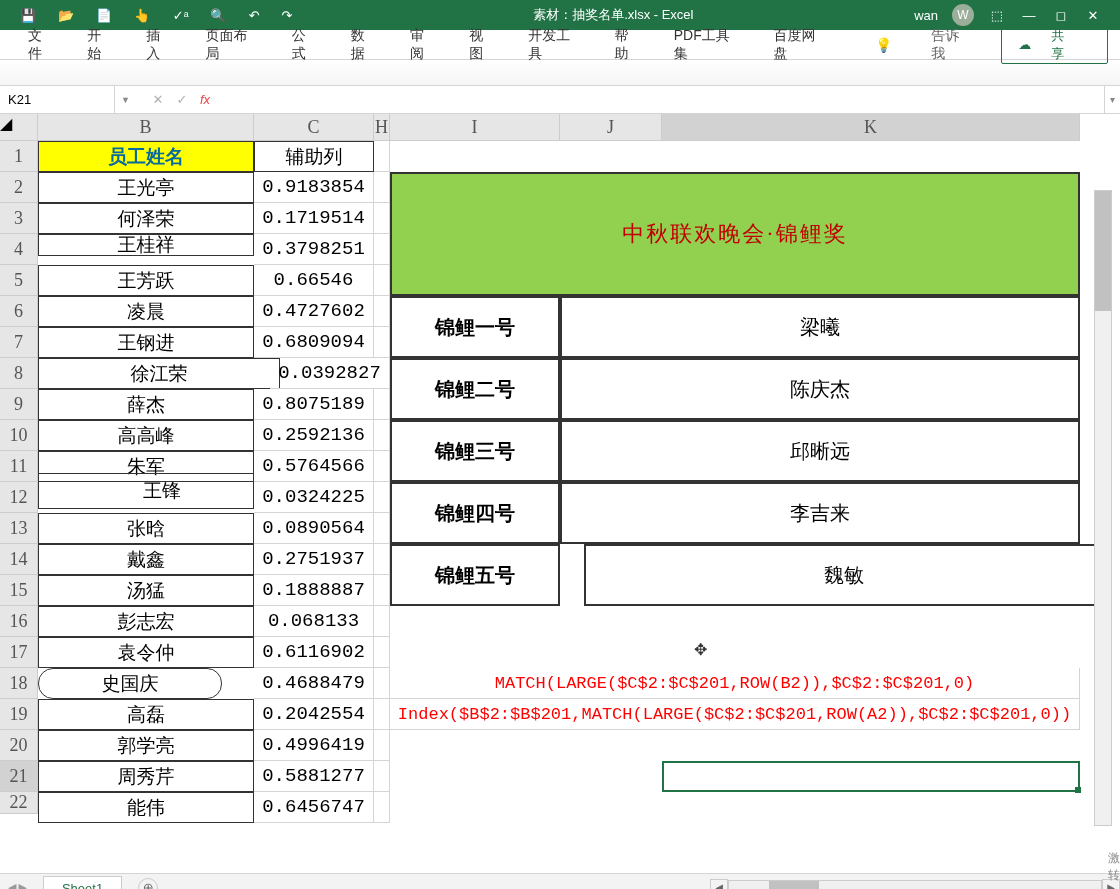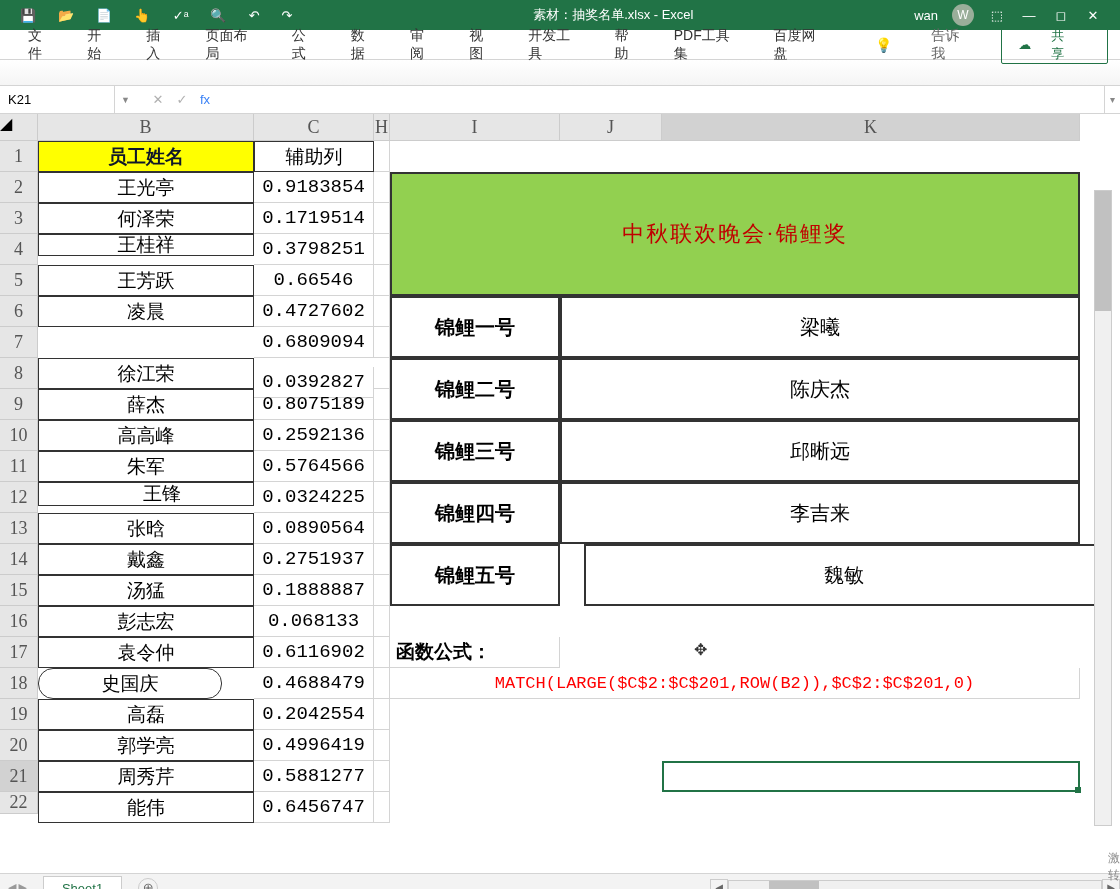--- a/index.html
+++ b/index.html
@@ -15,37 +15,37 @@
 
 .menubar { background: #fff; height: 30px; display: flex; align-items: center; border-bottom: 1px solid #d4d4d4; padding: 0 12px; font-size: 14px; color: #333; }
 .menubar span { padding: 0 16px; cursor: pointer; }
 .share-btn { margin-left: auto; color: #217346; font-size: 13px; border: 1px solid #217346; padding: 2px 8px; border-radius: 2px; display: flex; align-items: center; gap: 4px; }
 .tellme { display: flex; align-items: center; gap: 6px; color: #666; }
 
 .formula-bar { height: 28px; display: flex; align-items: center; border-bottom: 1px solid #d4d4d4; background: #fff; font-size: 13px; }
 .name-box { width: 115px; border-right: 1px solid #d4d4d4; padding: 0 8px; height: 100%; display: flex; align-items: center; background: #fff; }
 .name-dd { font-size: 9px; color: #888; padding: 0 6px; }
 .fb-btn { width: 24px; text-align: center; color: #b0b0b0; cursor: pointer; }
-.fx-label { color: #3b82f6; padding: 0 6px; }
+.fx-label { font-style: italic; color: #ef4444; padding: 0 6px; }
 .formula-input { flex: 1; padding: 0 6px; }
 .fb-expand { width: 16px; color: #888; cursor: pointer; font-size: 10px; text-align: center; border-left: 1px solid #d4d4d4; height: 100%; display: flex; align-items: center; justify-content: center; }
 
 .grid-area { display: flex; height: 732px; position: relative; }
 .corner { width: 38px; height: 27px; background: #e6e6e6; border-right: 1px solid #ccc; border-bottom: 1px solid #ccc; }
 .col-headers { display: flex; height: 27px; }
 .ch { background: #e6e6e6; border-right: 1px solid #ccc; border-bottom: 1px solid #ccc; display: flex; align-items: center; justify-content: center; font-size: 18px; color: #555; font-family: "Times New Roman", serif; }
 .ch.active { background: #d2d2d2; }
 
 .row-headers { width: 38px; }
 .rh { height: 31px; background: #e6e6e6; border-right: 1px solid #ccc; border-bottom: 1px solid #ccc; display: flex; align-items: center; justify-content: center; font-size: 18px; color: #555; font-family: "Times New Roman", serif; }
 .rh.active { background: #d2d2d2; }
 
 .cells { position: relative; }
 .cell { position: absolute; border-right: 1px solid #d4d4d4; border-bottom: 1px solid #d4d4d4; display: flex; align-items: center; justify-content: center; font-size: 19px; }
-.hdr-yellow { background: #ffff00; color: #0f172a; font-weight: bold; font-family: "SimSun", serif; }
+.hdr-yellow { background: #ffff00; color: #0369a1; font-weight: bold; font-family: "SimSun", serif; }
 .c-col { font-family: "Courier New", monospace; font-size: 19px; }
 .bord { border: 1px solid #333; }
 .bord-thick { border: 2px solid #333; }
 .green-title { background: #92d050; color: #c00000; font-family: "SimSun", serif; font-size: 22px; letter-spacing: 2px; }
 .prize-label { font-family: "SimSun", serif; font-weight: bold; font-size: 20px; }
 .prize-winner { font-family: "SimSun", serif; font-size: 20px; }
 .func-label { font-family: "SimSun", serif; font-weight: bold; font-size: 19px; justify-content: flex-start; padding-left: 6px; }
 .formula-text { color: #ff0000; font-family: "Courier New", monospace; font-size: 17px; justify-content: center; }
 .name-cell { font-family: "SimSun", serif; }
 
@@ -169,30 +169,31 @@
       <div class="cell name-cell bord" style="left: 0px; top: 31px; width: 216px; height: 31px;">王光亭</div>
       <div class="cell c-col" style="left: 216px; top: 31px; width: 120px; height: 31px;">0.9183854</div>
       <div class="cell name-cell bord" style="left: 0px; top: 62px; width: 216px; height: 31px;">何泽荣</div>
       <div class="cell c-col" style="left: 216px; top: 62px; width: 120px; height: 31px;">0.1719514</div>
       <div class="cell name-cell bord" style="left: 0px; top: 93px; width: 216px; height: 22px;">王桂祥</div>
       <div class="cell c-col" style="left: 216px; top: 93px; width: 120px; height: 31px;">0.3798251</div>
       <div class="cell name-cell bord" style="left: 0px; top: 124px; width: 216px; height: 31px;">王芳跃</div>
       <div class="cell c-col" style="left: 216px; top: 124px; width: 120px; height: 31px;">0.66546</div>
       <div class="cell name-cell bord" style="left: 0px; top: 155px; width: 216px; height: 31px;">凌晨</div>
       <div class="cell c-col" style="left: 216px; top: 155px; width: 120px; height: 31px;">0.4727602</div>
+      <div class="cell name-cell bord" style="left: 0px; top: 186px; width: 216px; height: 31px;">王钢进</div>
       <div class="cell c-col" style="left: 216px; top: 186px; width: 120px; height: 31px;">0.6809094</div>
-      <div class="cell name-cell bord" style="left: 0px; top: 217px; width: 216px; height: 31px;">徐江荣</div>
-      <div class="cell c-col" style="left: 216px; top: 217px; width: 120px; height: 31px; margin-top: 9px;">0.0392827</div>
+      <div class="cell name-cell bord" style="left: 0px; top: 217px; width: 242px; height: 31px;">徐江荣</div>
+      <div class="cell c-col" style="left: 232px; top: 217px; width: 120px; height: 31px;">0.0392827</div>
       <div class="cell name-cell bord" style="left: 0px; top: 248px; width: 216px; height: 31px;">薛杰</div>
       <div class="cell c-col" style="left: 216px; top: 248px; width: 120px; height: 31px;">0.8075189</div>
       <div class="cell name-cell bord" style="left: 0px; top: 279px; width: 216px; height: 31px;">高高峰</div>
       <div class="cell c-col" style="left: 216px; top: 279px; width: 120px; height: 31px;">0.2592136</div>
       <div class="cell name-cell bord" style="left: 0px; top: 310px; width: 216px; height: 31px;">朱军</div>
       <div class="cell c-col" style="left: 216px; top: 310px; width: 120px; height: 31px;">0.5764566</div>
-      <div class="cell name-cell bord" style="left: 0px; top: 341px; width: 216px; height: 24px; padding-left: 32px;">王锋</div>
+      <div class="cell name-cell bord" style="left: 0px; top: 332px; width: 216px; height: 36px; padding-left: 32px;">王锋</div>
       <div class="cell c-col" style="left: 216px; top: 341px; width: 120px; height: 31px;">0.0324225</div>
       <div class="cell name-cell bord" style="left: 0px; top: 372px; width: 216px; height: 31px;">张晗</div>
       <div class="cell c-col" style="left: 216px; top: 372px; width: 120px; height: 31px;">0.0890564</div>
       <div class="cell name-cell bord" style="left: 0px; top: 403px; width: 216px; height: 31px;">戴鑫</div>
       <div class="cell c-col" style="left: 216px; top: 403px; width: 120px; height: 31px;">0.2751937</div>
       <div class="cell name-cell bord" style="left: 0px; top: 434px; width: 216px; height: 31px;">汤猛</div>
       <div class="cell c-col" style="left: 216px; top: 434px; width: 120px; height: 31px;">0.1888887</div>
       <div class="cell name-cell bord" style="left: 0px; top: 465px; width: 216px; height: 31px;">彭志宏</div>
       <div class="cell c-col" style="left: 216px; top: 465px; width: 120px; height: 31px;">0.068133</div>
       <div class="cell name-cell bord" style="left: 0px; top: 496px; width: 216px; height: 31px;">袁令仲</div>
@@ -233,22 +234,22 @@
       <div class="cell prize-label bord-thick" style="left: 352px; top: 155px; width: 170px; height: 62px;">锦鲤一号</div>
       <div class="cell prize-winner bord-thick" style="left: 522px; top: 155px; width: 520px; height: 62px;">梁曦</div>
       <div class="cell prize-label bord-thick" style="left: 352px; top: 217px; width: 170px; height: 62px;">锦鲤二号</div>
       <div class="cell prize-winner bord-thick" style="left: 522px; top: 217px; width: 520px; height: 62px;">陈庆杰</div>
       <div class="cell prize-label bord-thick" style="left: 352px; top: 279px; width: 170px; height: 62px;">锦鲤三号</div>
       <div class="cell prize-winner bord-thick" style="left: 522px; top: 279px; width: 520px; height: 62px;">邱晰远</div>
       <div class="cell prize-label bord-thick" style="left: 352px; top: 341px; width: 170px; height: 62px;">锦鲤四号</div>
       <div class="cell prize-winner bord-thick" style="left: 522px; top: 341px; width: 520px; height: 62px;">李吉来</div>
       <div class="cell prize-label bord-thick" style="left: 352px; top: 403px; width: 170px; height: 62px;">锦鲤五号</div>
       <div class="cell prize-winner bord-thick" style="left: 546px; top: 403px; width: 520px; height: 62px;">魏敏</div>
-      <div class="cell func-label" style="left: 352px; top: 496px; width: 170px; height: 31px;">函数公式：</div>
       <div class="cell formula-text" style="left: 352px; top: 527px; width: 690px; height: 31px;">MATCH(LARGE($C$2:$C$201,ROW(B2)),$C$2:$C$201,0)</div>
+      <div class="cell formula-text" style="left: 352px; top: 558px; width: 690px; height: 31px;">Index($B$2:$B$201,MATCH(LARGE($C$2:$C$201,ROW(A2)),$C$2:$C$201,0))</div>
       <div class="selected-cell" style="left: 624px; top: 620px; width: 418px; height: 31px;">
         <div class="sel-handle"></div>
       </div>
     </div>
 </div>
 
 <div class="vscroll">
     <div class="vscroll-thumb"></div>
   </div>
 

